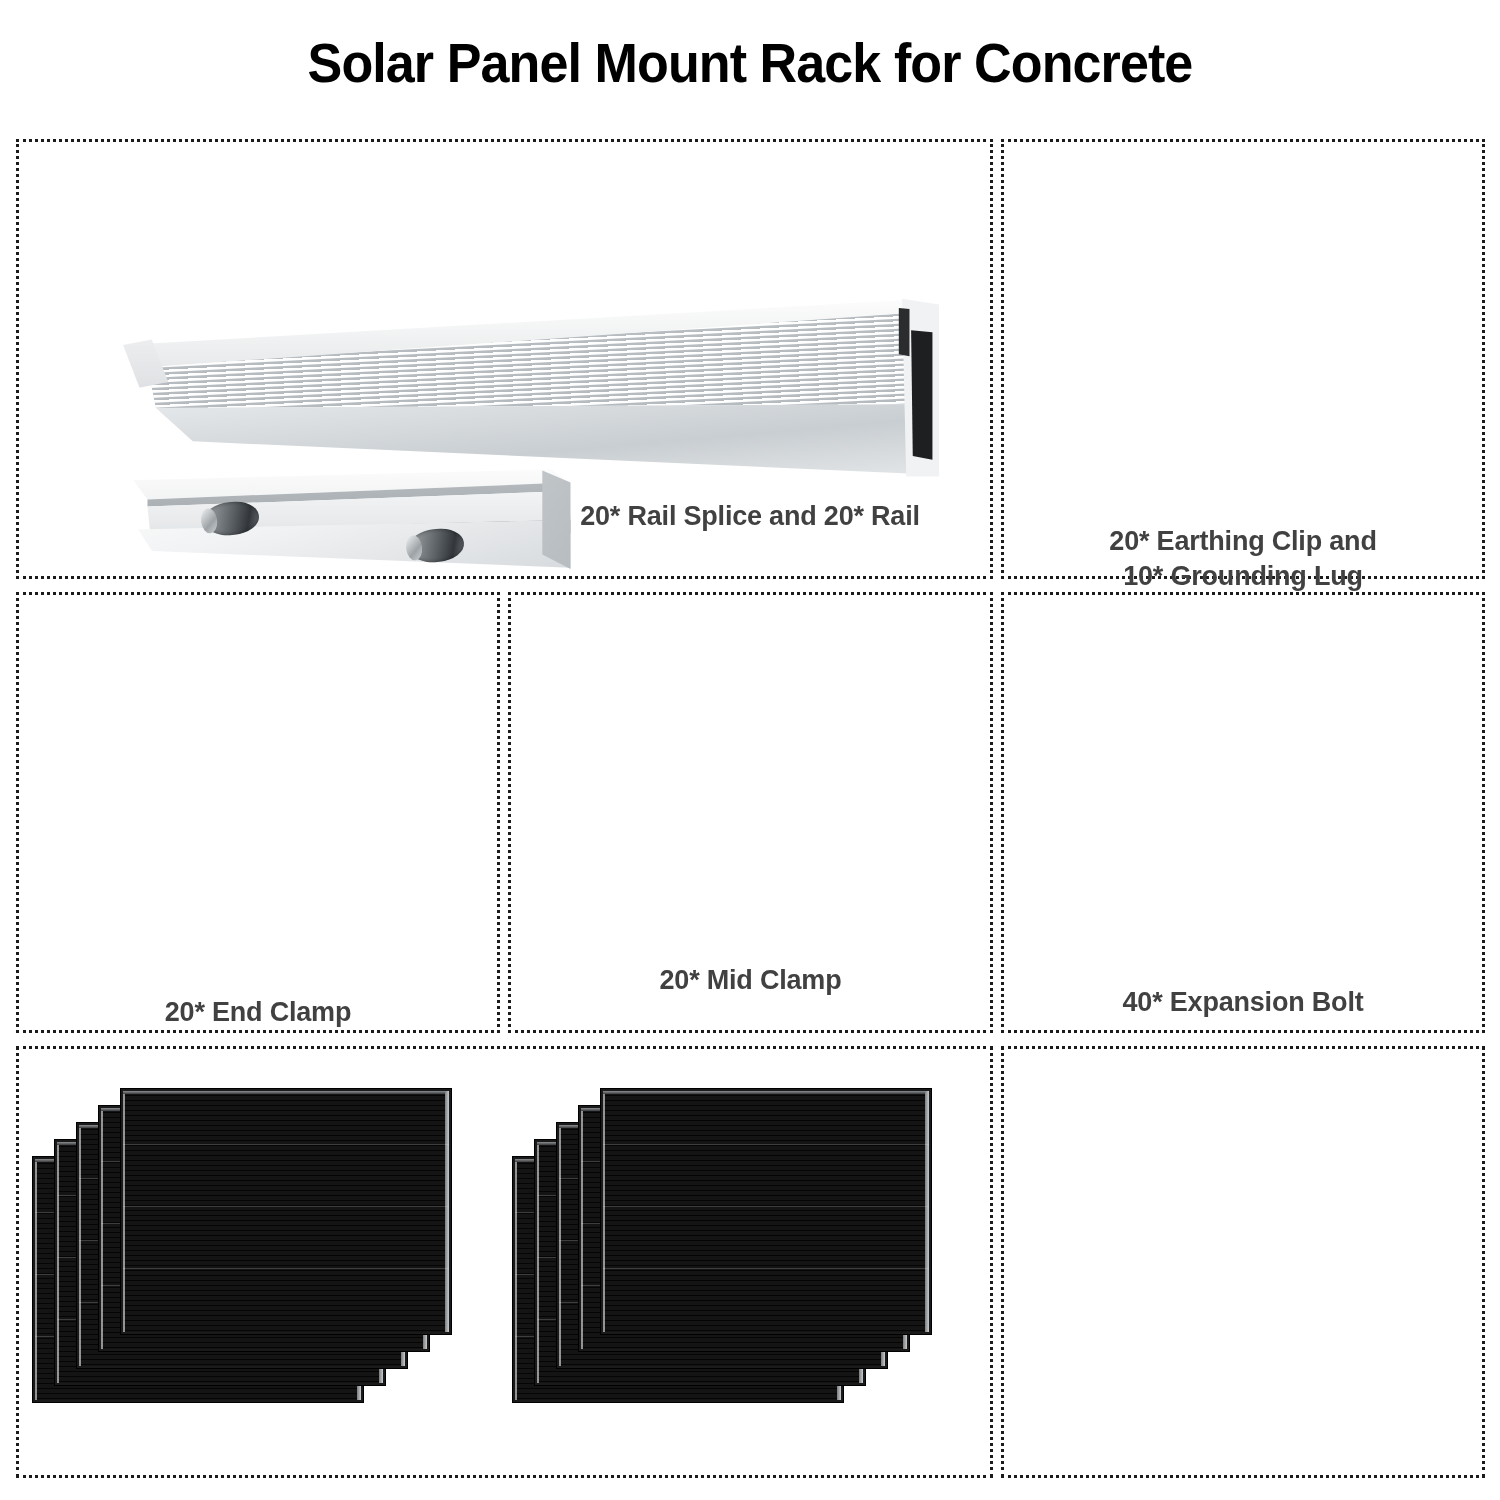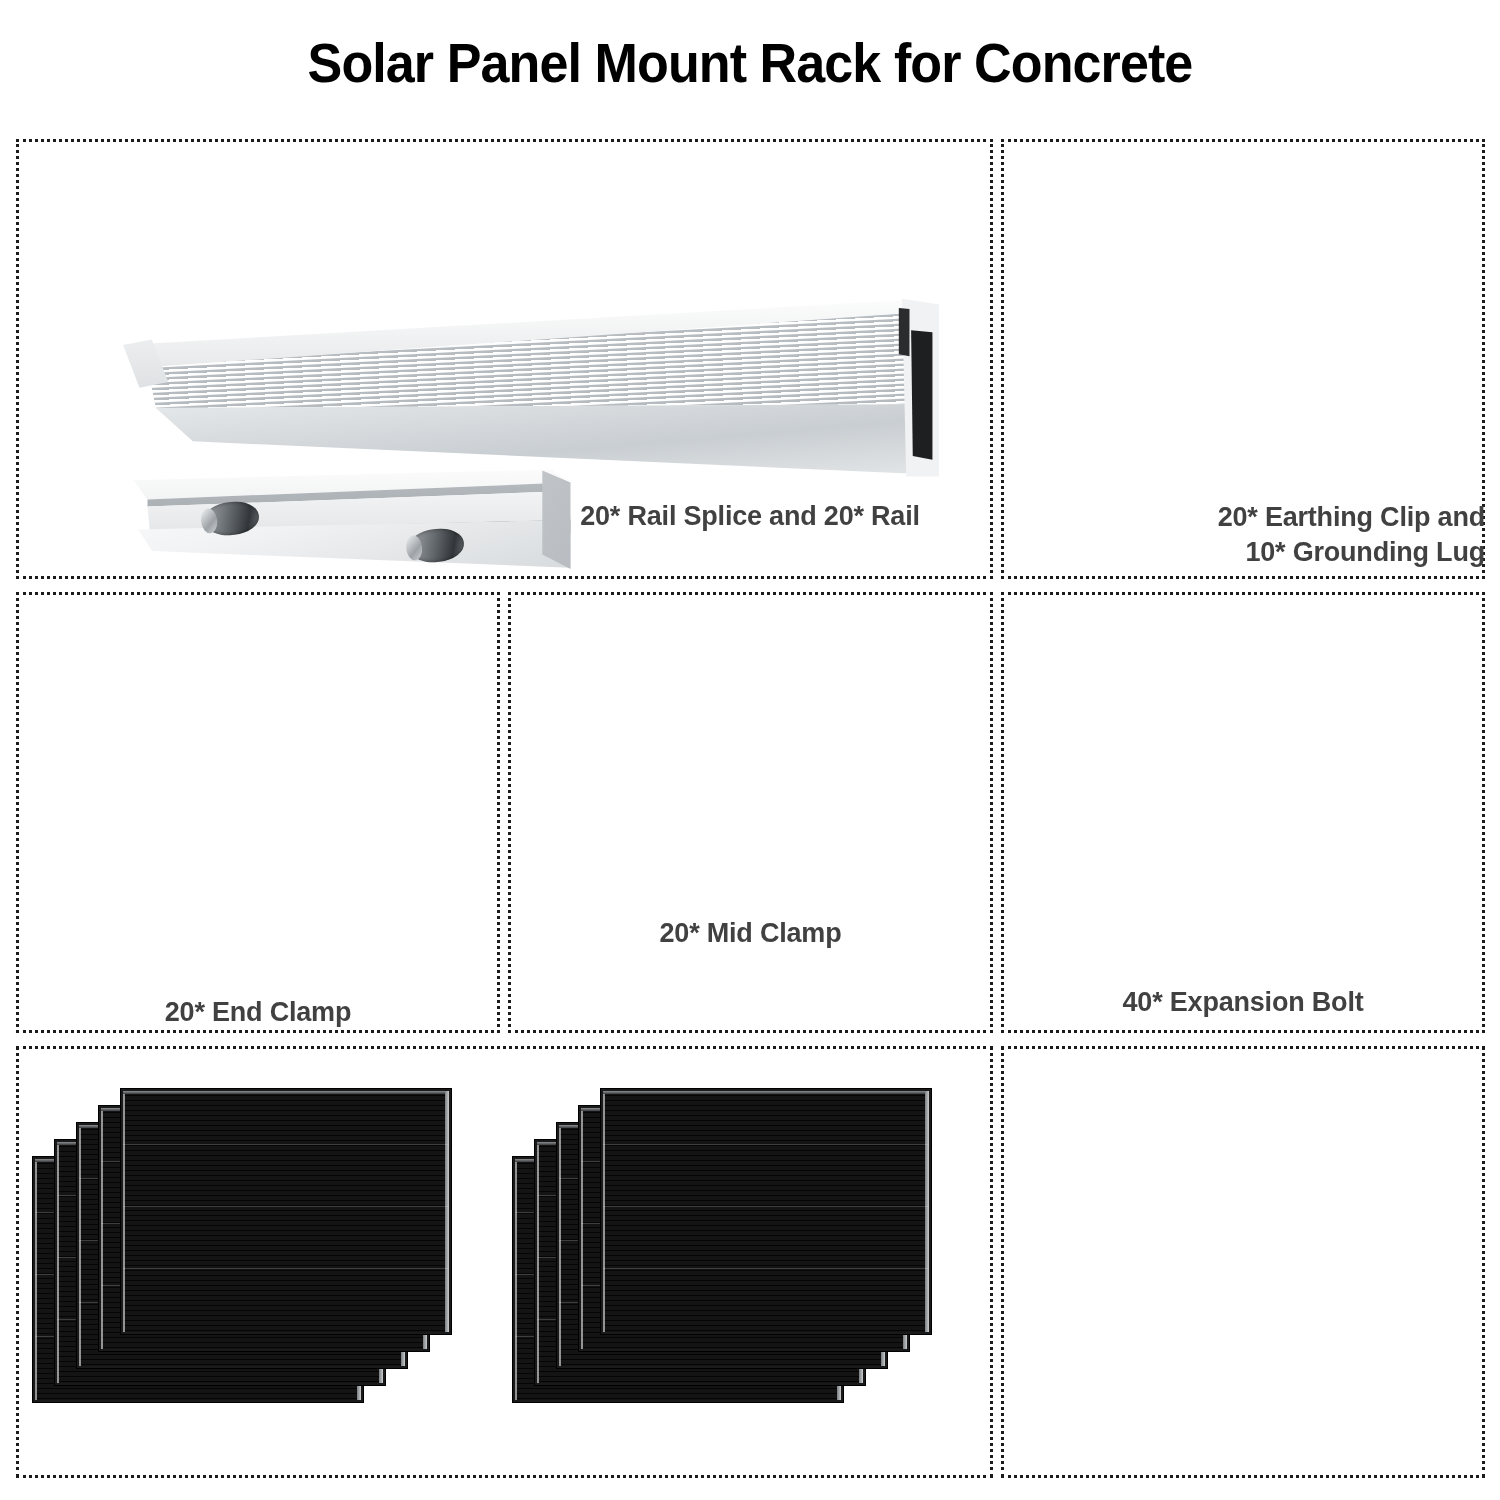--- a/index.html
+++ b/index.html
@@ -46,23 +46,23 @@
   
   #cell-rail      {left:16px;  top:139px;  width:977px;  height:440px;}
   #cell-earth     {left:1001px;top:139px;  width:484px;  height:440px;}
   #cell-endclamp  {left:16px;  top:592px;  width:484px;  height:441px;}
   #cell-midclamp  {left:508px; top:592px;  width:485px;  height:441px;}
   #cell-bolt      {left:1001px;top:592px;  width:484px;  height:441px;}
   #cell-panel     {left:16px;  top:1046px; width:977px;  height:432px;}
   #cell-legs      {left:1001px;top:1046px; width:484px;  height:432px;}
 
   #cap-rail      {top:499px;}
-  #cap-earth     {top:500px;text-align:right;}
+  #cap-earth     {top:524px;}
   #cap-endclamp  {top:963px;}
-  #cap-midclamp  {top:916px;}
+  #cap-midclamp  {top:963px;}
   #cap-bolt      {top:963px;}
   #cap-panel     {top:1390px;}
   #cap-legs      {top:1398px;}
 
   
   .art{position:absolute;}
 
   
   #rail-art{left:100px;top:155px;width:820px;height:185px;}
   .rail-body{

